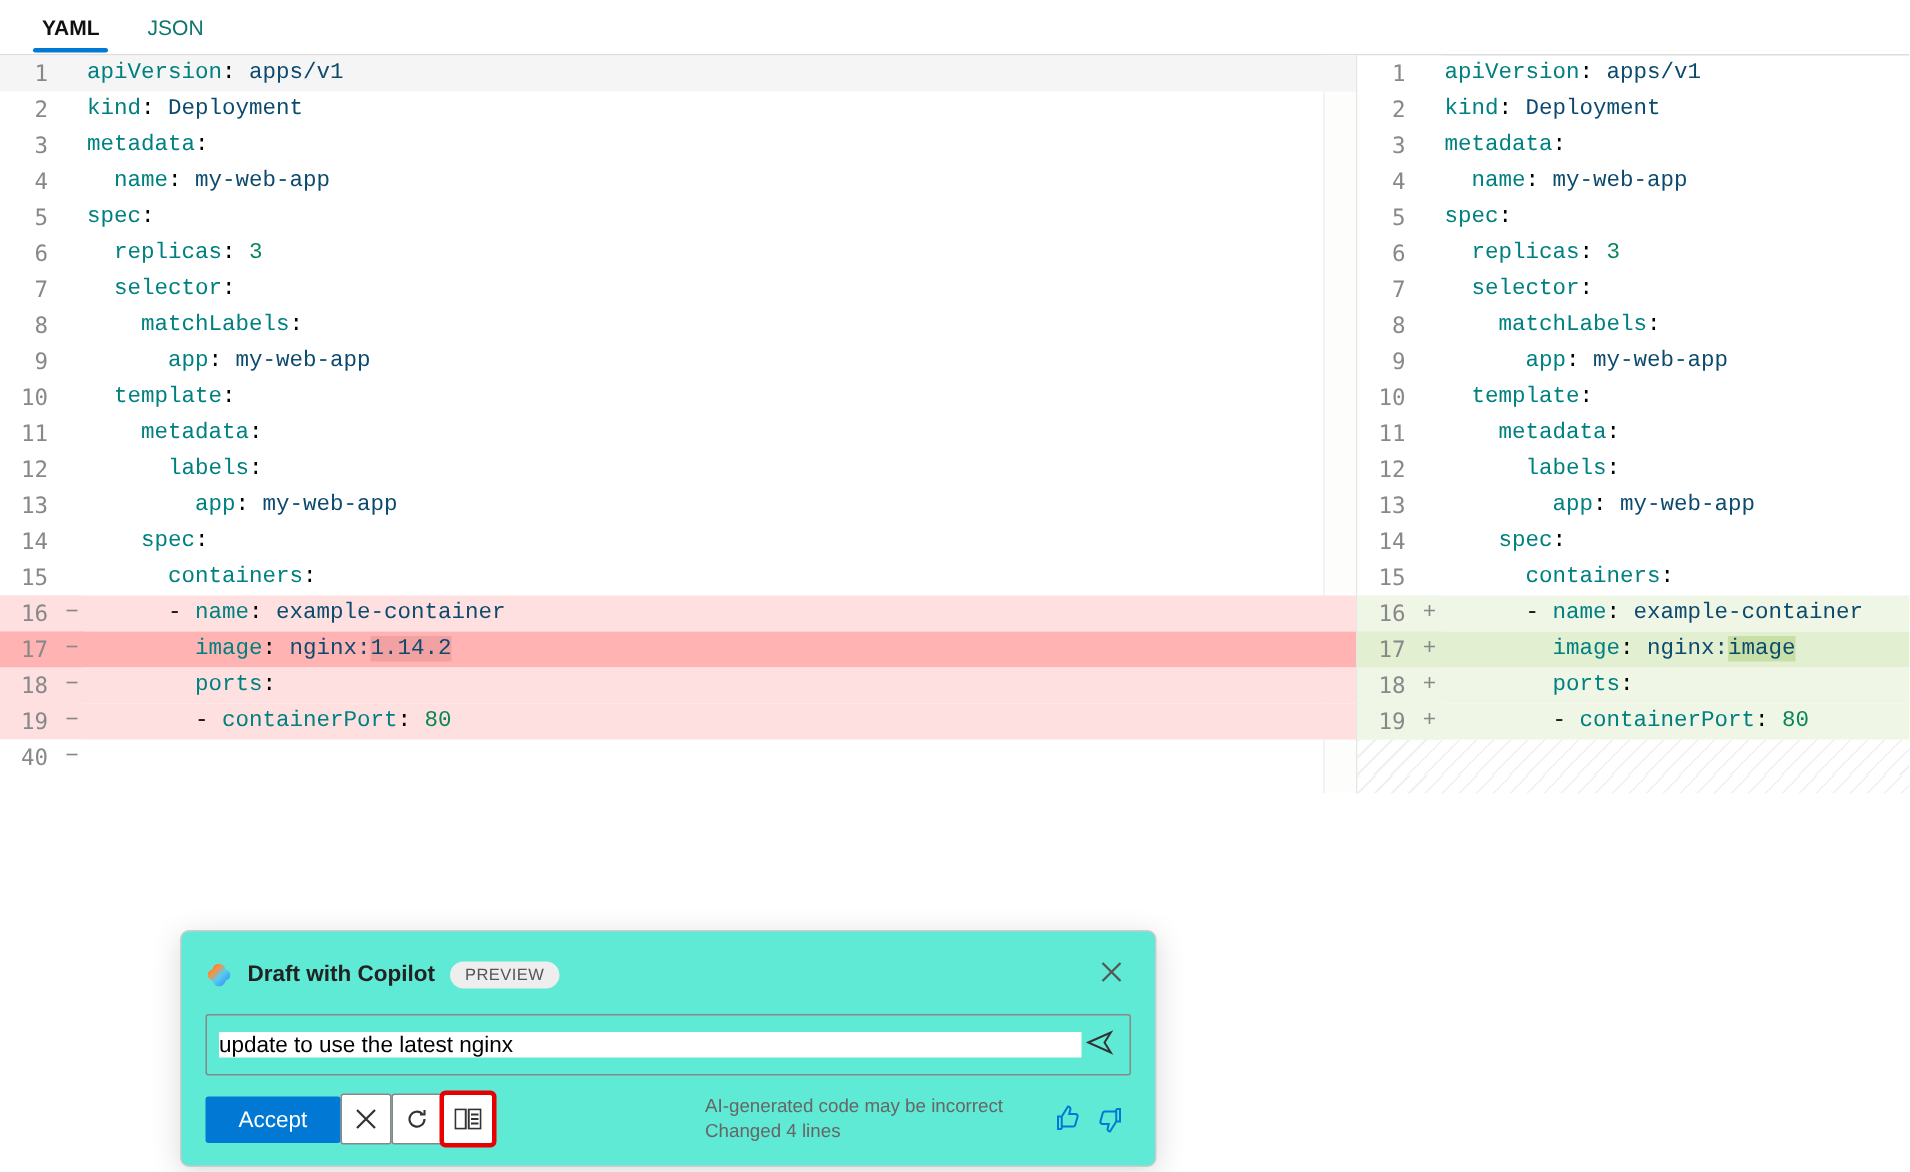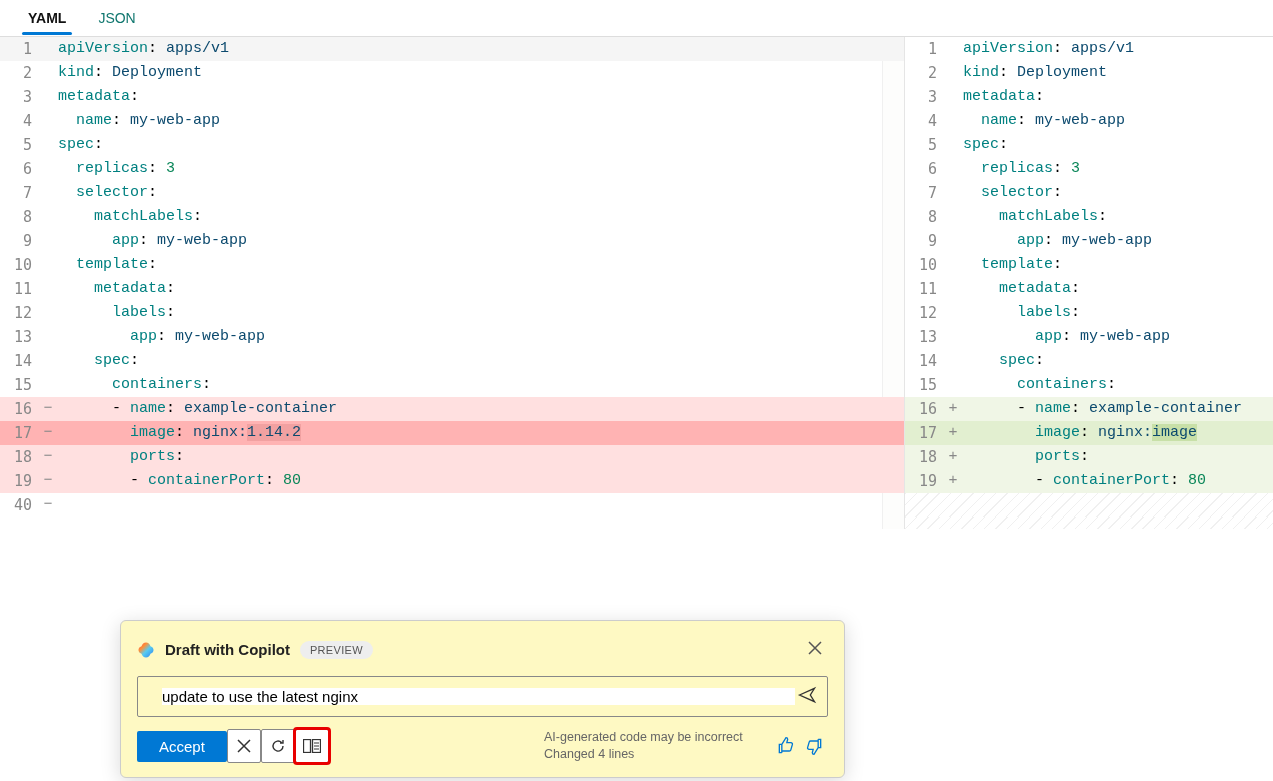--- a/index.html
+++ b/index.html
@@ -44,31 +44,31 @@
   .hl-change-add { background:#c8e0a8; }
 
   
   .hatch { height:24px; background: repeating-linear-gradient(135deg, #f0f0f0 0, #f0f0f0 1px, #fff 1px, #fff 8px); border-top:0;}
   
   
   .ovruler { position:absolute; top:0; right:0; width:22px; bottom:0; background:#fdfdfc; border-left:1px solid #f0f0f0;}
 
   
   .copilot-pop {
-    position:absolute; left:120px; top:620px; width:725px;
-    background:#fef9c3; border:1px solid #ccc; border-radius:6px;
+    position:absolute; left:120px; top:620px; width:651px;
+    background:#5eead4; border:1px solid #ccc; border-radius:6px;
     box-shadow: 0 4px 20px rgba(0,0,0,.15);
     padding: 14px 16px 14px 16px;
   }
   .cp-header { display:flex; align-items:center; gap:10px; margin-bottom:12px;}
   .cp-title { font-weight:600; font-size:15px; color:#222;}
   .cp-badge { background:#eee; color:#555; font-size:11px; padding:3px 10px; border-radius:10px; font-weight:400; letter-spacing:.3px;}
   .cp-close { margin-left:auto; color:#555; cursor:pointer; font-size:18px; padding:4px 6px;}
   .cp-input-row { display:flex; align-items:center; border:1px solid #888; border-radius:2px; padding:6px 8px; margin-bottom:12px;}
-  .cp-input { flex:1; border:none; outline:none; font-size:15px; font-family:inherit;margin-left:16px;}
+  .cp-input { flex:1; border:none; outline:none; font-size:15px; font-family:inherit;}
   .cp-send { color:#444; cursor:pointer; padding:2px;}
   .cp-actions { display:flex; align-items:center; }
   .btn-accept { background:#0078d4; color:#fff; border:none; padding:7px 22px; font-size:15px; border-radius:2px; cursor:pointer;}
   .icon-btn { width:34px; height:34px; border:1px solid #888; background:#fff; border-radius:2px; display:flex; align-items:center; justify-content:center; cursor:pointer; color:#333;}
   .icon-btn.hl { outline:3px solid #e80000; outline-offset:-1px;}
   .cp-note { color:#666; font-size:12.5px; line-height:1.35; margin-left:auto; margin-right:8px; width:220px;}
   .thumb { color:#0078d4; cursor:pointer; padding:4px;}
   .thumb svg { display:block;}
   
   .copilot-logo { width:18px; height:18px; }

